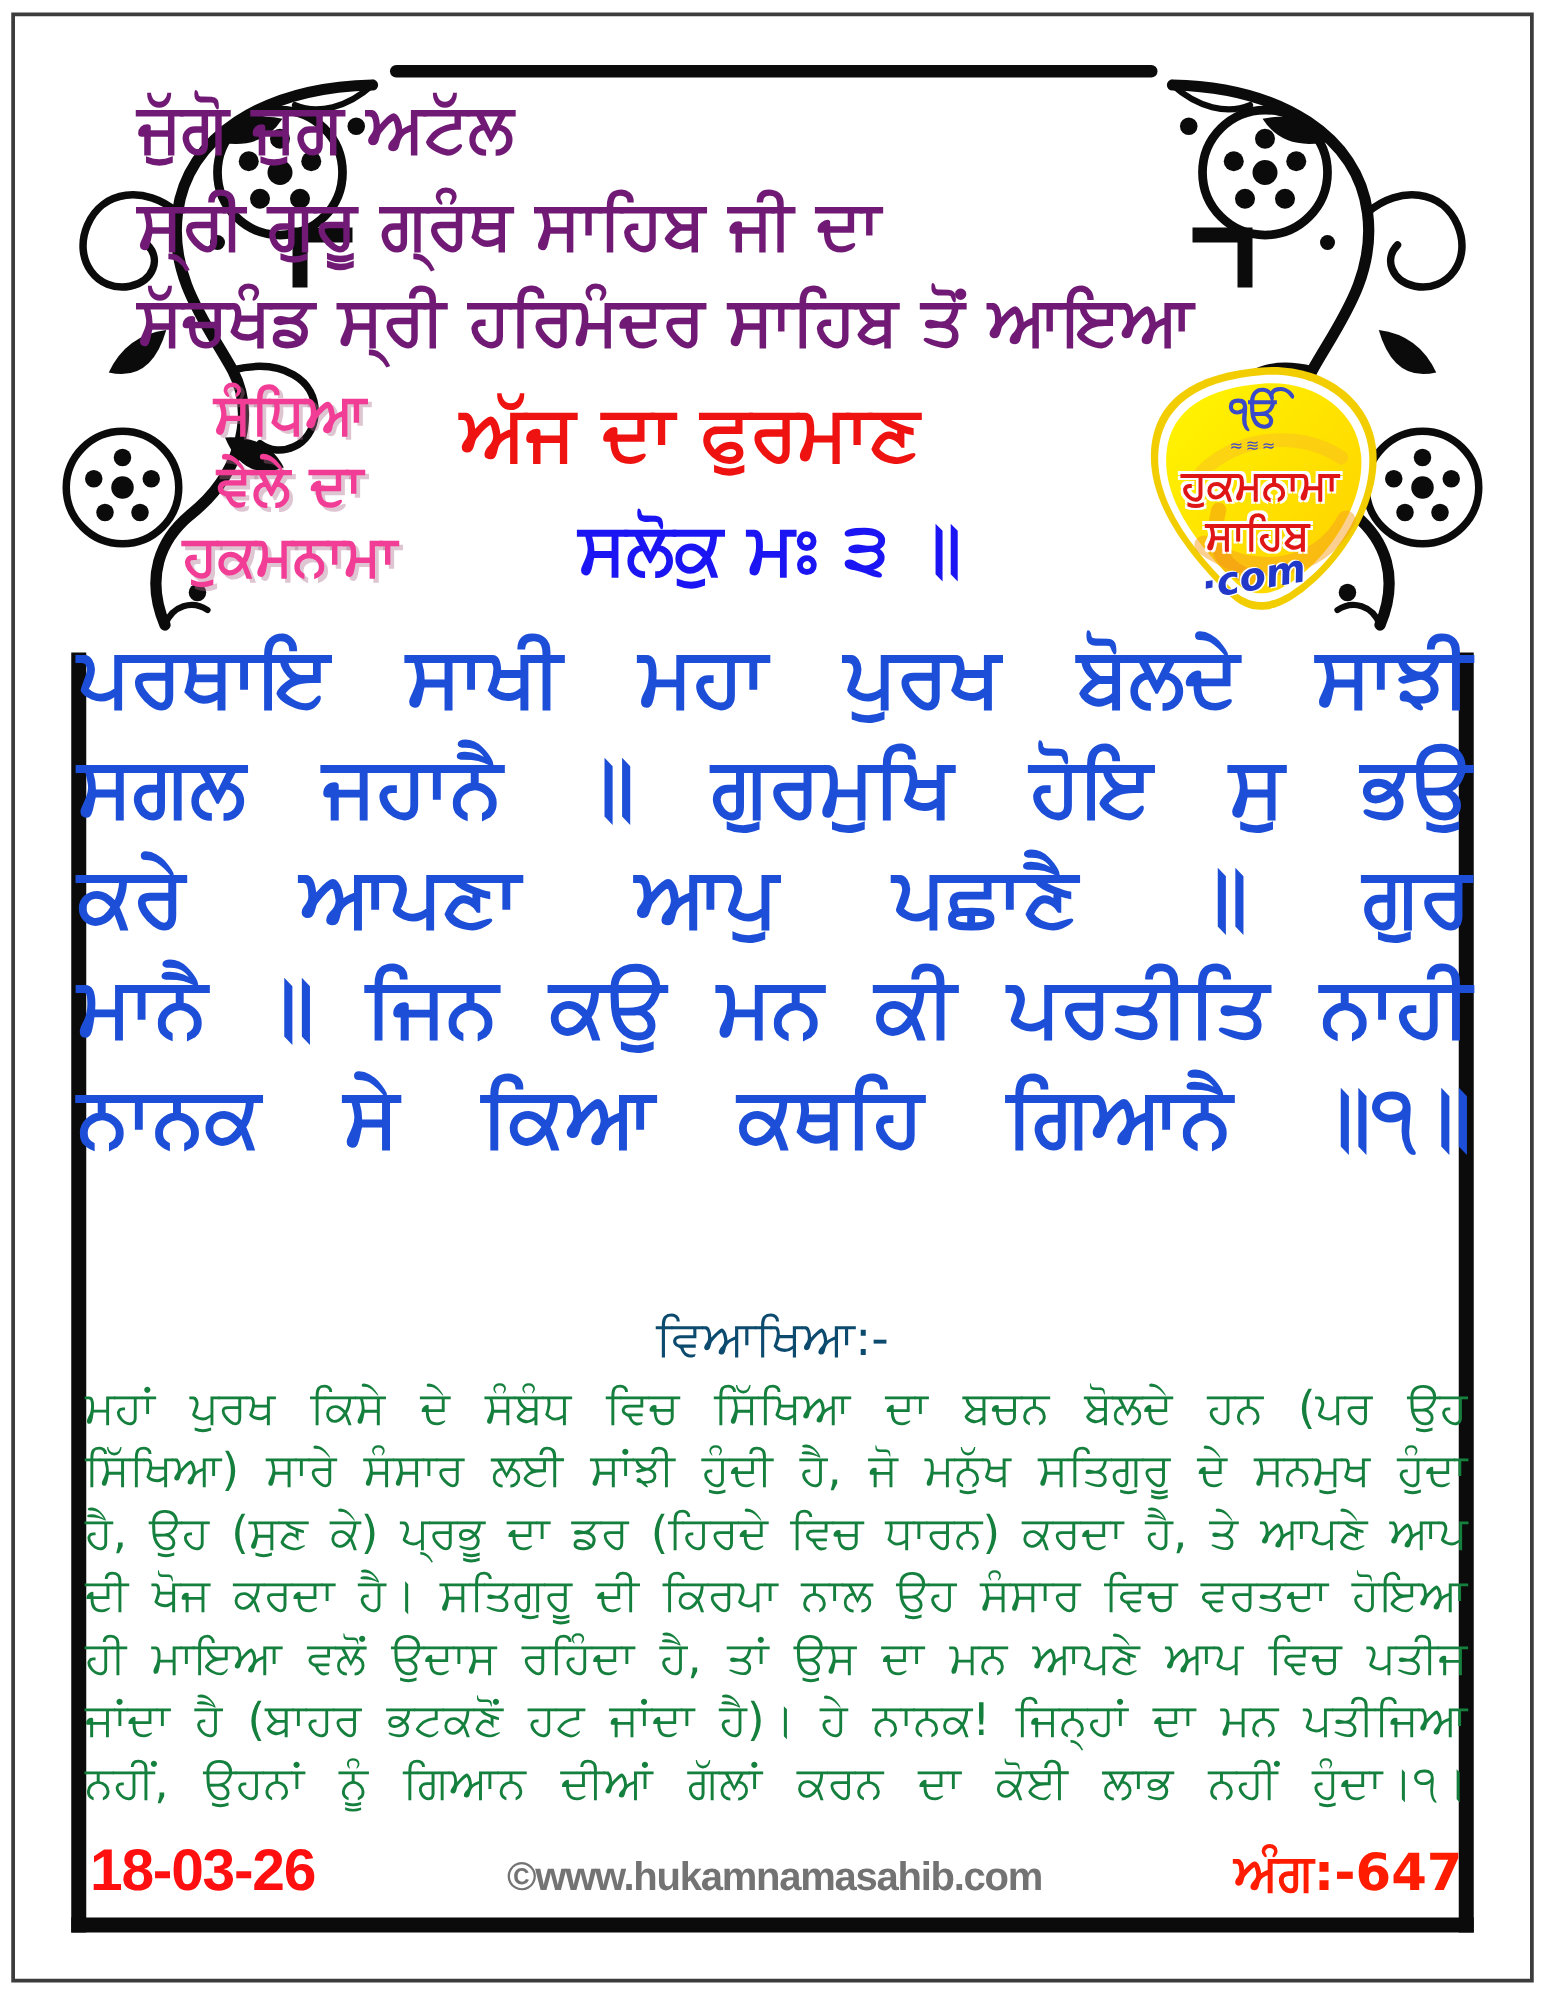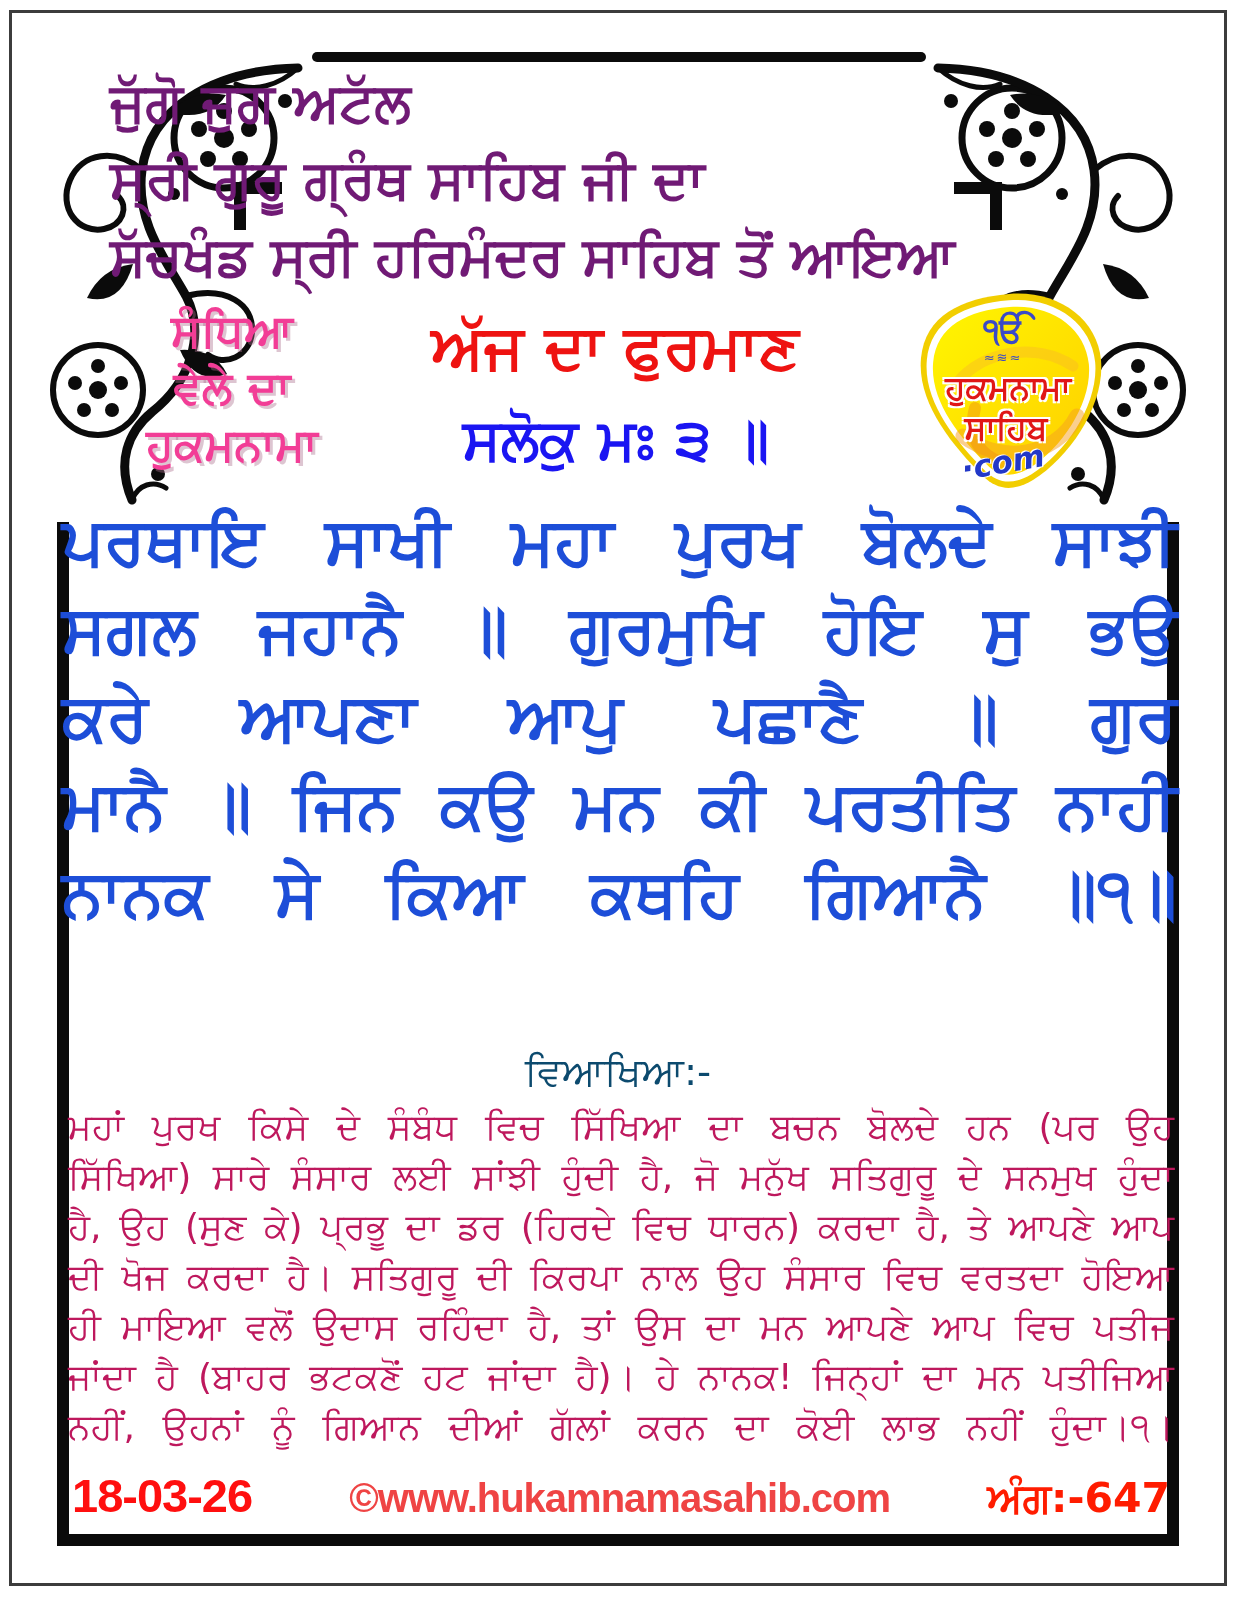--- a/index.html
+++ b/index.html
@@ -21,21 +21,21 @@
   .flourish.tl{left:38px;}
   .flourish.tr{right:38px;transform:scaleX(-1);}
   
   .header{position:absolute;left:110px;right:110px;top:64px;text-align:left;
     color:#701a75;font-weight:bold;}
   .h-line{font-size:54px;line-height:77px;white-space:nowrap;}
   
   .pink-label{position:absolute;left:112px;top:302px;width:240px;text-align:center;
     color:#f23d96;font-weight:bold;font-size:45px;line-height:57px;
     text-shadow:3px 3px 0 rgba(170,110,140,0.40);}
-  .title-red{position:absolute;left:351px;top:312px;width:528px;text-align:center;
+  .title-red{position:absolute;left:368px;top:312px;width:528px;
     color:#ee1311;font-weight:bold;font-size:61px;line-height:70px;white-space:nowrap;}
   .salok-heading{position:absolute;left:352px;top:404px;width:528px;text-align:center;
     color:#1a15f2;font-weight:bold;font-size:57px;line-height:70px;white-space:nowrap;}
   
   .logo{position:absolute;left:905px;top:288px;width:212px;height:206px;}
   .logo svg{position:absolute;left:0;top:0;}
   .logo .ik{position:absolute;left:0;right:14px;top:22px;text-align:center;
     color:#3a49c8;font-size:34px;font-weight:bold;}
   .logo .ik-orn{position:absolute;left:0;right:16px;top:62px;text-align:center;
     color:#3a49c8;font-size:13px;letter-spacing:2px;}
@@ -47,27 +47,27 @@
     text-shadow:-2px -2px 0 #fff,2px -2px 0 #fff,-2px 2px 0 #fff,2px 2px 0 #fff;}
   .logo .lcom{position:absolute;left:28px;top:156px;width:140px;text-align:center;
     color:#2238c8;font-weight:bold;font-style:italic;font-size:31px;transform:rotate(-10deg);
     text-shadow:-1px -1px 0 #fff,1px 1px 0 #fff;}
   
   .shabad{position:absolute;left:62px;right:59px;top:498px;color:#1d4ed8;font-weight:bold;}
   .s-line{font-size:66px;line-height:88px;text-align:justify;text-align-last:justify;white-space:nowrap;}
   
   .v-heading{position:absolute;left:0;right:0;top:1048px;text-align:center;
     color:#0c4a6e;font-size:39px;font-weight:normal;line-height:48px;}
-  .expl{position:absolute;left:68px;right:62px;top:1102px;color:#be185d;}
+  .expl{position:absolute;left:68px;right:62px;top:1102px;color:#15803d;}
   .e-line{font-size:36px;line-height:50px;text-align:justify;text-align-last:justify;white-space:nowrap;}
   
   .footer{position:absolute;left:72px;right:66px;top:1468px;display:flex;
     justify-content:space-between;align-items:baseline;font-weight:bold;}
   .f-date{color:#ff0f0f;font-size:47px;font-family:"Liberation Sans","DejaVu Sans",sans-serif;letter-spacing:-1px;}
-  .f-site{color:#ef4444;font-size:40px;font-family:"Liberation Sans","DejaVu Sans",sans-serif;letter-spacing:-1px;}
+  .f-site{color:#737373;font-size:32px;font-family:"Liberation Sans","DejaVu Sans",sans-serif;letter-spacing:-1px;}
   .f-ang{color:#ff1c00;font-size:41px;}
 </style>
 </head>
 <body>
 
 <div class="page">
 
   <div class="outer-border"></div>
   <div class="frame-bar frame-top"></div>
   <div class="frame-bar frame-left"></div>

